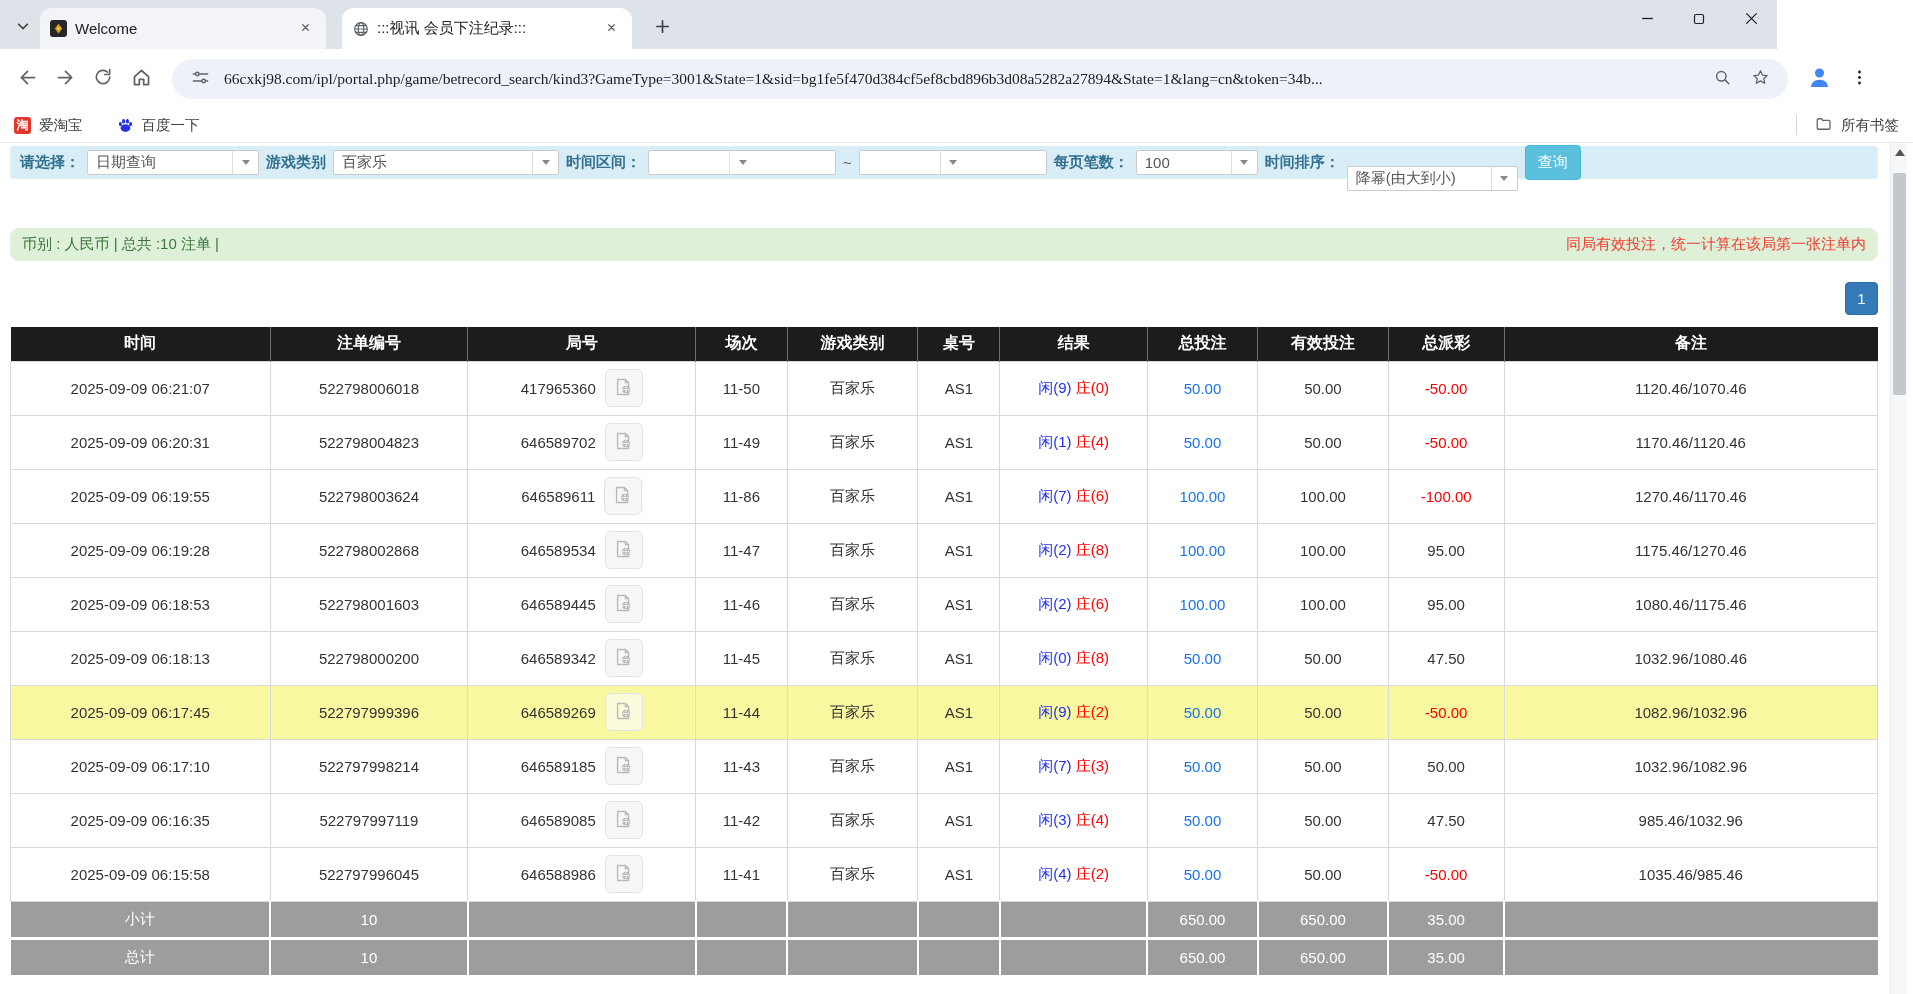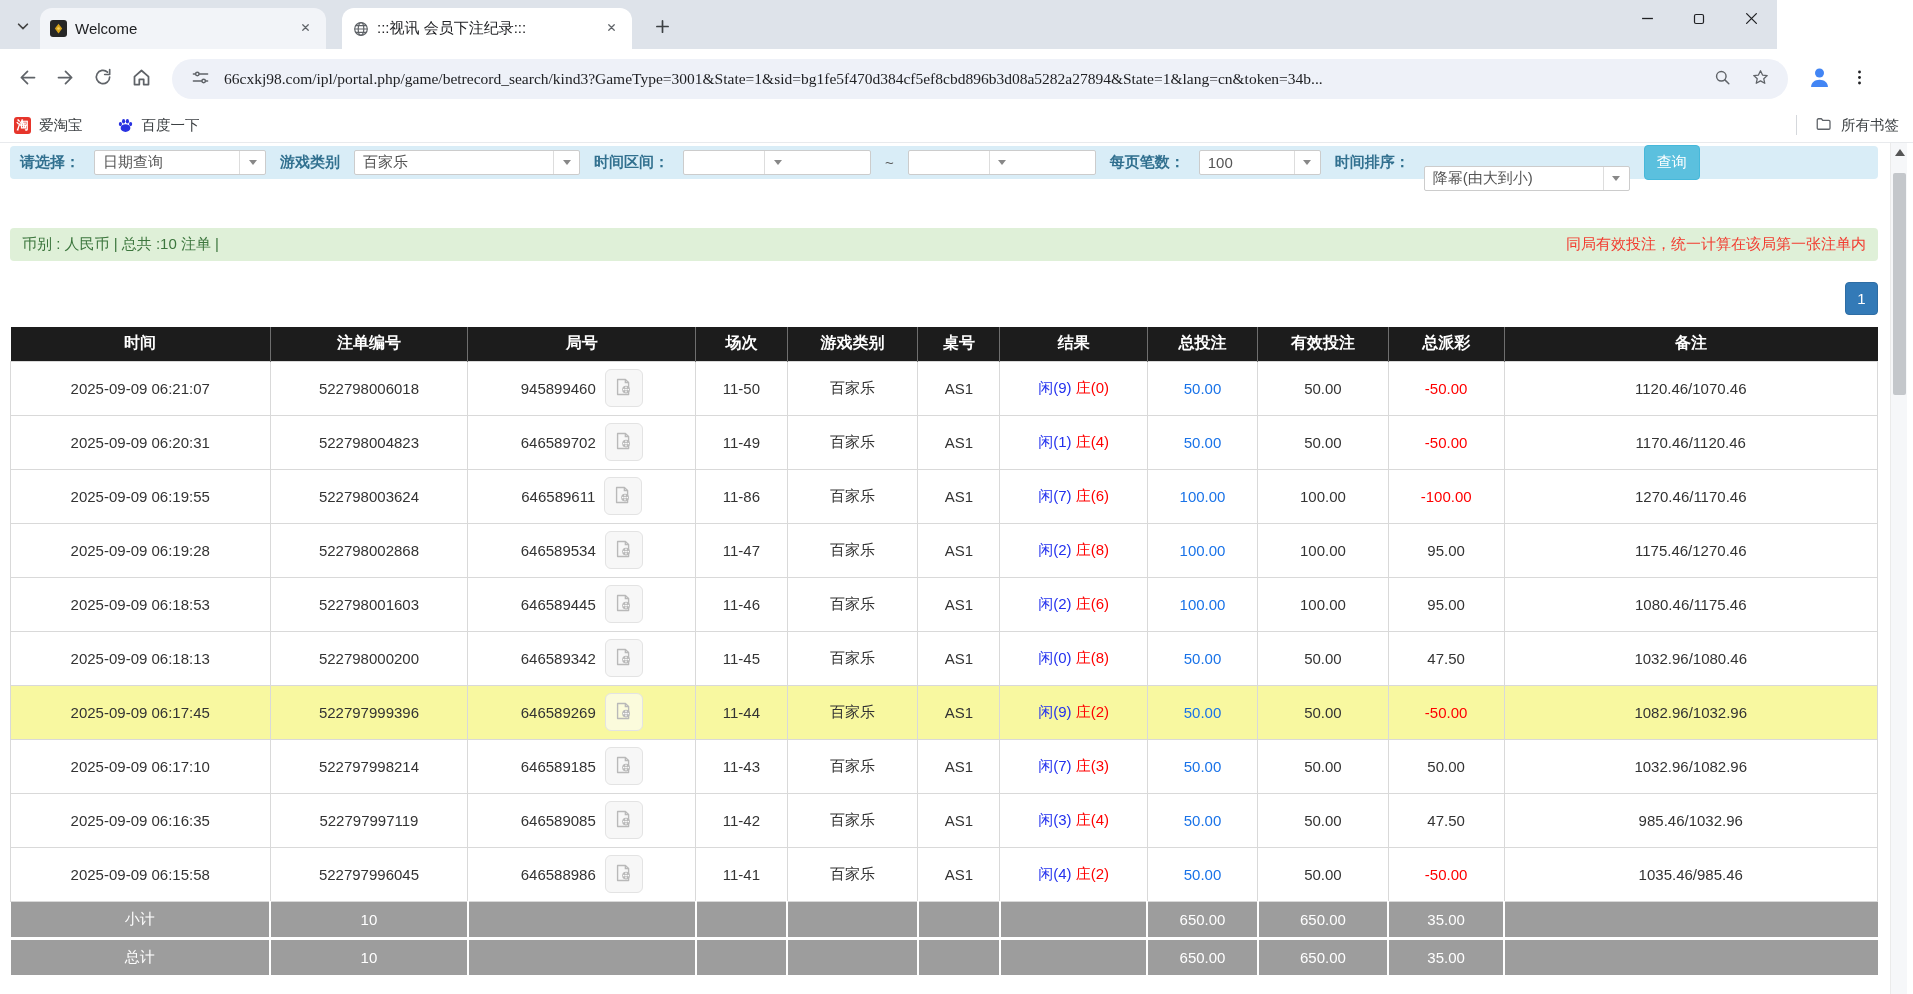--- a/index.html
+++ b/index.html
@@ -40,31 +40,31 @@
   .bm-item{display:flex;align-items:center;gap:8px;border:none;background:transparent;font-size:14.5px;color:#3c4043;cursor:pointer;margin-right:34px;font-family:inherit;}
   .bm-ico{width:17px;height:17px;display:flex;align-items:center;justify-content:center;flex:none;}
   .taobao-ico{background:#e6352b;color:#fff;border-radius:3px;font-size:12px;font-weight:bold;line-height:1;}
   .bm-right{margin-left:auto;display:flex;align-items:center;gap:8px;}
   .bm-sep{width:1px;height:20px;background:#d5d8dc;margin-right:10px;}
   .allbm{display:flex;align-items:center;gap:8px;border:none;background:transparent;font-size:14.5px;color:#3c4043;cursor:pointer;font-family:inherit;}
 
   
   .content{position:absolute;left:10px;top:143px;width:1868px;}
 
-  .filter-bar{margin-top:3px;height:33px;background:var(--filter-bg);border-radius:4px;display:flex;align-items:center;padding:0 10px;gap:14px;}
+  .filter-bar{margin-top:3px;height:33px;background:var(--filter-bg);border-radius:4px;display:flex;align-items:center;padding:0 10px;gap:7px;}
   .f-label{color:var(--label-blue);font-weight:bold;font-size:15px;white-space:nowrap;}
   .sel{height:25px;background:#fff;border:1px solid #ccc;border-radius:2px;display:flex;align-items:center;cursor:pointer;}
   .sel-text{padding:0 8px;font-size:15px;color:#555;flex:1;white-space:nowrap;overflow:hidden;}
   .sel-arrow{width:26px;height:100%;border-left:1px solid #ddd;display:flex;align-items:center;justify-content:center;flex:none;}
   .sel-arrow::after{content:"";border-left:4.5px solid transparent;border-right:4.5px solid transparent;border-top:5.5px solid #888;}
-  .w-mode{width:172px;} .w-game{width:226px;} .w-date{width:188px;flex-direction:column;} .w-per{width:122px;} .w-sort{width:206px;margin-top:32px;}
+  .w-mode{width:172px;} .w-game{width:226px;} .w-date{width:188px;flex-direction:column;} .w-per{width:122px;} .w-sort{width:171px;margin-top:32px;}
   .tilde{color:#555;font-size:15px;}
   .query-btn{height:35px;padding:0 12px;background:var(--button-cyan);color:#fff;border:1px solid #46b8da;border-radius:4px;font-size:15px;cursor:pointer;font-family:inherit;}
 
-  .summary-bar{margin-top:49px;height:33px;background:var(--summary-bg);border-radius:4px;display:flex;align-items:center;justify-content:space-between;padding:0 12px;}
+  .summary-bar{margin-top:49px;height:33px;background:var(--summary-bg);border-radius:9px;display:flex;align-items:center;justify-content:space-between;padding:0 12px;}
   .summary-left{color:#3c763d;font-size:15px;}
   .summary-right{color:#f23b2f;font-size:15px;}
 
   .pager-row{margin-top:21px;display:flex;justify-content:flex-end;}
   .page-btn{width:33px;height:33px;background:var(--pagination-blue);border:1px solid #2e6da4;border-radius:4px;color:#fff;font-size:15px;display:flex;align-items:center;justify-content:center;cursor:pointer;font-family:inherit;}
 
   table{margin-top:12px;width:100%;border-collapse:collapse;table-layout:fixed;}
   thead th{background:var(--header-bg);color:#fff;font-size:16px;font-weight:bold;height:34px;border-left:1px solid #6e6e6e;}
   thead th:first-child{border-left:none;}
   tbody td{height:54px;text-align:center;font-size:15px;color:#333;border:1px solid #d9d9d9;background:#fff;vertical-align:middle;white-space:nowrap;}
@@ -334,21 +334,21 @@
         <th>总派彩</th>
         <th>备注</th>
       </tr>
     </thead>
     <tbody>
   <tr>
     <td>2025-09-09 06:21:07</td>
     <td>522798006018</td>
     <td>
       <span class="round-wrap">
-        <span>945899460</span>
+        <span>417965360</span>
         <button class="video-btn">
           <span>
             <svg width="22" height="22" viewBox="0 0 24 24" fill="none" stroke="currentColor" stroke-width="1.5">
                     <path d="M5 3.8h8.5L17 7.2v13H5z" stroke-linejoin="round"></path>
                     <path d="M13.5 3.8v3.4H17"></path>
                     <circle cx="14.2" cy="14.8" r="4.2" fill="currentColor" stroke="none"></circle>
                     <circle cx="14.2" cy="14.8" r="1" fill="#fff" stroke="none"></circle>
                     <circle cx="14.2" cy="12.4" r="0.9" fill="#fff" stroke="none"></circle>
                     <circle cx="14.2" cy="17.2" r="0.9" fill="#fff" stroke="none"></circle>
                     <circle cx="11.8" cy="14.8" r="0.9" fill="#fff" stroke="none"></circle>

